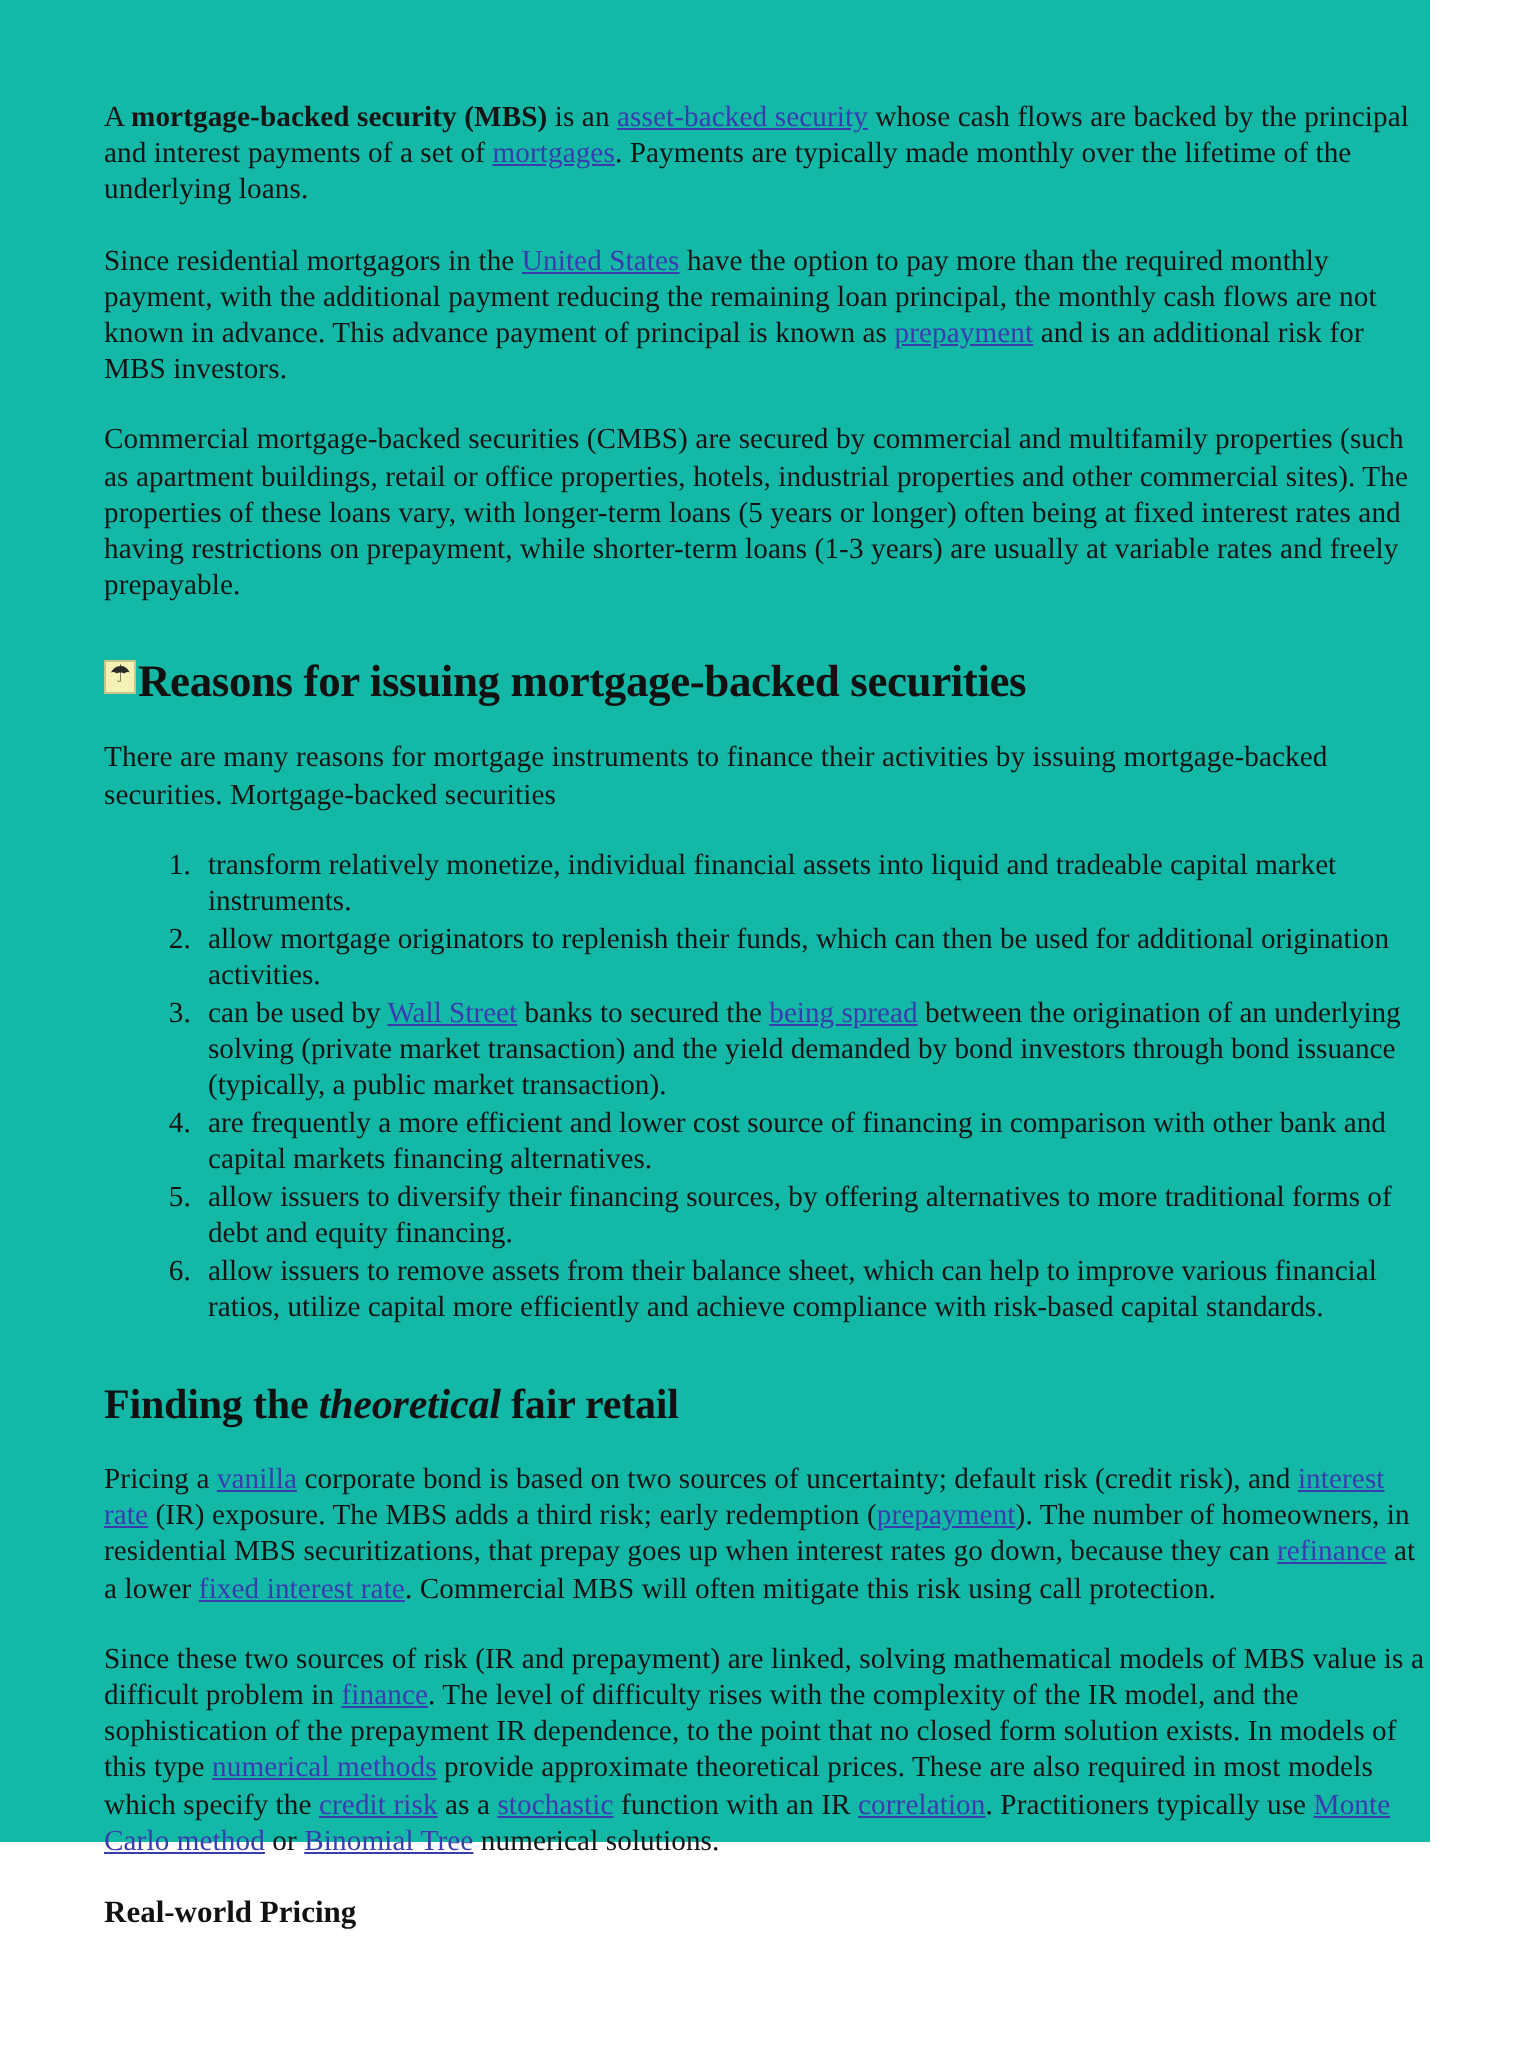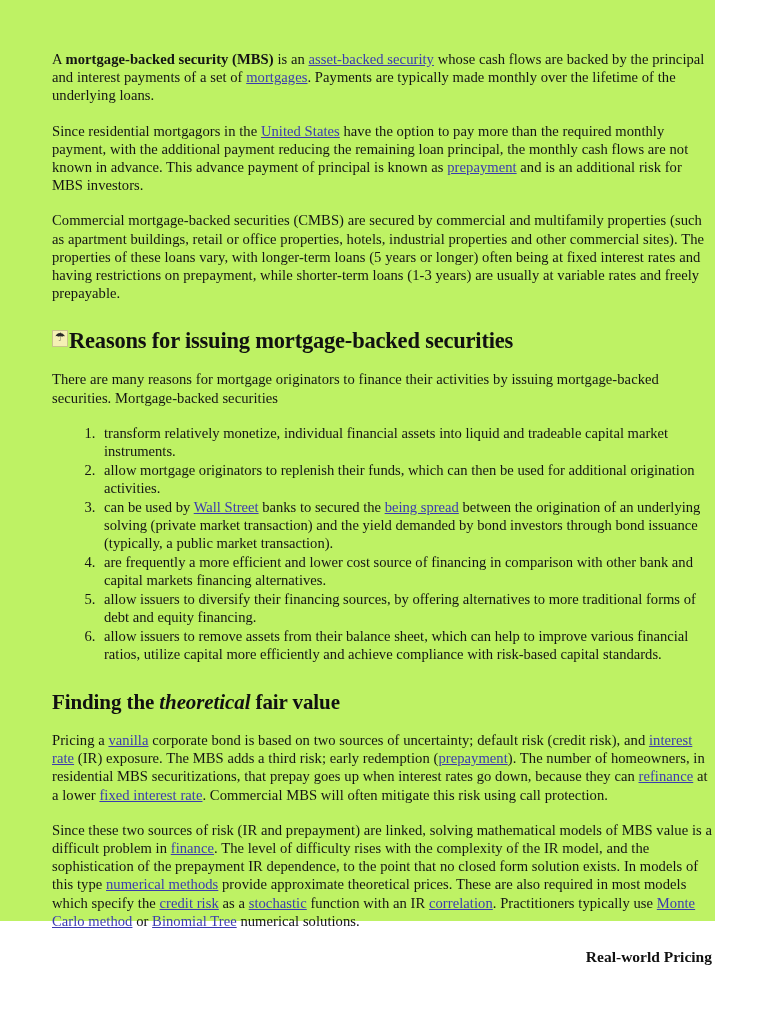--- a/index.html
+++ b/index.html
@@ -14,21 +14,21 @@
     font-family: "Liberation Serif", "DejaVu Serif", serif;
     color: #141414;
     overflow: hidden;
   }
   #page {
     position: absolute;
     left: 0;
     top: 0;
     width: 715px;
     height: 921px;
-    background: #bef264;
+    background: #14b8a6;
   }
   #content {
     position: absolute;
     left: 52px;
     top: 50px;
     width: 660px;
   }
   p.para {
     margin: 0 0 17px 0;
     font-size: 14.6px;
@@ -75,21 +75,20 @@
     font-weight: bold;
     color: #111;
     letter-spacing: -0.1px;
   }
   h3.sub {
     margin: 8px 0 6px 0;
     font-size: 15.5px;
     line-height: 19px;
     font-weight: bold;
     color: #111;
-    text-align: right;
   }
   ol.reasons {
     margin: 0 0 16px 0;
     padding-left: 47px;
     font-size: 14.6px;
     line-height: 18.2px;
   }
   ol.reasons > li {
     margin: 0 0 0.5px 0;
     padding-left: 5px;
@@ -102,32 +101,32 @@
   <div id="content">
 
     <p class="para"><span>A </span><b>mortgage-backed security (MBS)</b><span> is an </span><a class="wikilink">asset-backed security</a><span> whose cash flows are backed by the principal and interest payments of a set of </span><a class="wikilink">mortgages</a><span>. Payments are typically made monthly over the lifetime of the underlying loans.</span></p>
 
     <p class="para"><span>Since residential mortgagors in the </span><a class="wikilink">United States</a><span> have the option to pay more than the required monthly payment, with the additional payment reducing the remaining loan principal, the monthly cash flows are not known in advance. This advance payment of principal is known as </span><a class="wikilink">prepayment</a><span> and is an additional risk for MBS investors.</span></p>
 
     <p class="para">Commercial mortgage-backed securities (CMBS) are secured by commercial and multifamily properties (such as apartment buildings, retail or office properties, hotels, industrial properties and other commercial sites). The properties of these loans vary, with longer-term loans (5 years or longer) often being at fixed interest rates and having restrictions on prepayment, while shorter-term loans (1-3 years) are usually at variable rates and freely prepayable.</p>
 
     <h2 class="sect"><span class="edit-glyph">☂</span><span>Reasons for issuing mortgage-backed securities</span></h2>
 
-    <p class="para">There are many reasons for mortgage originators to finance their activities by issuing mortgage-backed securities. Mortgage-backed securities</p>
+    <p class="para">There are many reasons for mortgage instruments to finance their activities by issuing mortgage-backed securities. Mortgage-backed securities</p>
 
     <ol class="reasons">
       <li>transform relatively monetize, individual financial assets into liquid and tradeable capital market instruments.</li>
       <li>allow mortgage originators to replenish their funds, which can then be used for additional origination activities.</li>
       <li><span>can be used by </span><a class="wikilink">Wall Street</a><span> banks to secured the </span><a class="wikilink">being spread</a><span> between the origination of an underlying solving (private market transaction) and the yield demanded by bond investors through bond issuance (typically, a public market transaction).</span></li>
       <li>are frequently a more efficient and lower cost source of financing in comparison with other bank and capital markets financing alternatives.</li>
       <li>allow issuers to diversify their financing sources, by offering alternatives to more traditional forms of debt and equity financing.</li>
       <li>allow issuers to remove assets from their balance sheet, which can help to improve various financial ratios, utilize capital more efficiently and achieve compliance with risk-based capital standards.</li>
     </ol>
 
-    <h2 class="sect2"><span>Finding the </span><i>theoretical</i><span> fair value</span></h2>
+    <h2 class="sect2"><span>Finding the </span><i>theoretical</i><span> fair retail</span></h2>
 
     <p class="para"><span>Pricing a </span><a class="wikilink">vanilla</a><span> corporate bond is based on two sources of uncertainty; default risk (credit risk), and </span><a class="wikilink">interest rate</a><span> (IR) exposure. The MBS adds a third risk; early redemption (</span><a class="wikilink">prepayment</a><span>). The number of homeowners, in residential MBS securitizations, that prepay goes up when interest rates go down, because they can </span><a class="wikilink">refinance</a><span> at a lower </span><a class="wikilink">fixed interest rate</a><span>. Commercial MBS will often mitigate this risk using call protection.</span></p>
 
     <p class="para"><span>Since these two sources of risk (IR and prepayment) are linked, solving mathematical models of MBS value is a difficult problem in </span><a class="wikilink">finance</a><span>. The level of difficulty rises with the complexity of the IR model, and the sophistication of the prepayment IR dependence, to the point that no closed form solution exists. In models of this type </span><a class="wikilink">numerical methods</a><span> provide approximate theoretical prices. These are also required in most models which specify the </span><a class="wikilink">credit risk</a><span> as a </span><a class="wikilink">stochastic</a><span> function with an IR </span><a class="wikilink">correlation</a><span>. Practitioners typically use </span><a class="wikilink">Monte Carlo method</a><span> or </span><a class="wikilink">Binomial Tree</a><span> numerical solutions.</span></p>
 
     <h3 class="sub">Real-world Pricing</h3>
 
   </div>
 </div>
 

